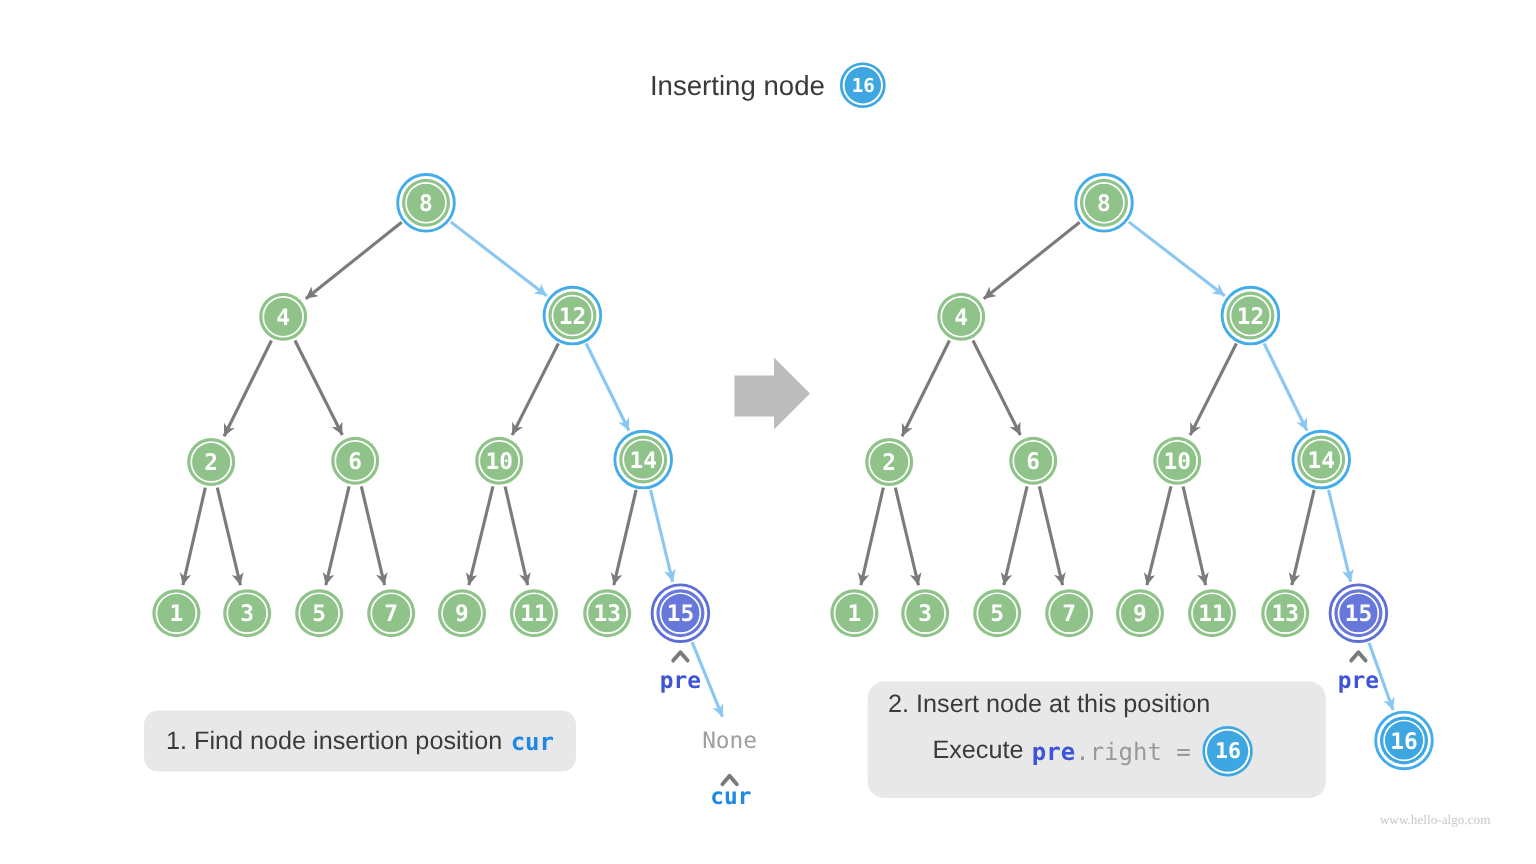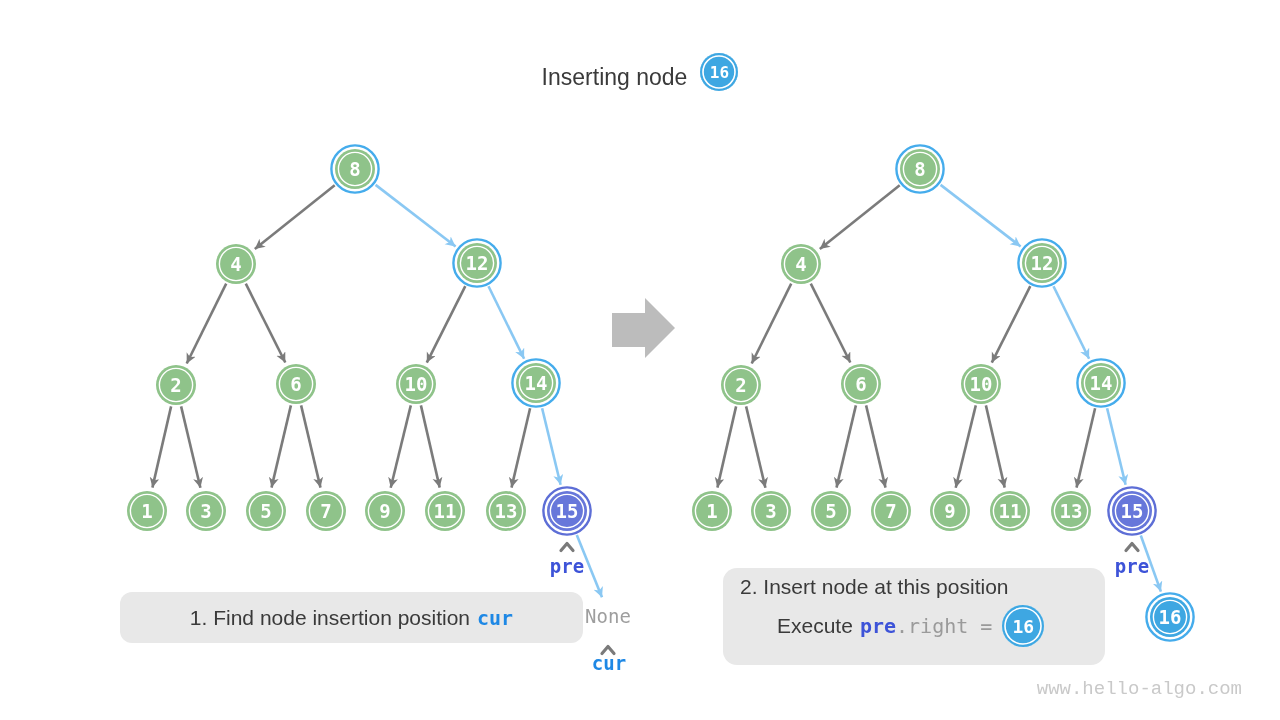--- a/index.html
+++ b/index.html
@@ -3,51 +3,51 @@
 <meta charset="utf-8">
 <style>
   html,body{margin:0;padding:0;background:#fff;}
   .page{
     position:relative;width:1280px;height:720px;overflow:hidden;background:#ffffff;
     font-family:"Liberation Sans",sans-serif;
   }
   .diagram-svg{position:absolute;left:0;top:0;width:1280px;height:720px;}
   .title{
     position:absolute;left:0;right:0;top:51px;height:40px;
-    display:flex;justify-content:center;align-items:flex-end;gap:13px;
+    display:flex;justify-content:center;align-items:center;gap:13px;
     font-size:23px;color:var(--text-dark);
   }
   .badge{
     display:inline-flex;align-items:center;justify-content:center;
     border-radius:50%;background:var(--node-blue);color:#fff;
     box-shadow:inset 0 0 0 2.2px var(--node-blue), inset 0 0 0 3.8px #ffffff;
     font-family:"DejaVu Sans Mono",monospace;font-weight:bold;
   }
   .badge-title{width:38px;height:38px;font-size:16px;}
   .badge-caption{width:42px;height:42px;font-size:18px;margin-left:10px;}
   .caption{
     position:absolute;background:var(--caption-bg);color:var(--text-dark);
   }
   .caption-left{
-    left:120px;top:592px;width:463px;height:51px;border-radius:12px;
+    left:120px;top:592px;width:360px;height:51px;border-radius:12px;
     display:flex;align-items:center;justify-content:center;font-size:21px;
   }
   .caption-right{
     left:723px;top:568px;width:382px;height:97px;border-radius:14px;
     box-sizing:border-box;padding-top:7px;font-size:21px;
   }
   .caption-right .line1{margin-left:17px;}
   .caption-right .line2{margin-left:54px;margin-top:6px;display:flex;align-items:center;}
   .code{font-family:"DejaVu Sans Mono",monospace;}
   .code-cur{color:var(--cur-blue);font-weight:bold;font-size:20px;margin-left:7px;}
   .code-pre{color:var(--pre-blue);font-weight:bold;font-size:20px;margin-left:7px;}
   .code-gray{color:var(--code-gray);font-size:20px;}
   .watermark{
     position:absolute;top:678px;right:38px;
-    font-family:Liberation Mono, monospace;font-size:19px;color:var(--watermark-col);
+    font-family:Liberation Serif, serif;font-size:11px;color:var(--watermark-col);
   }
 </style>
 </head>
 <body>
 
 <div class="page">
 
   <svg class="diagram-svg" id="diagram" viewBox="0 0 1280 720" xmlns="http://www.w3.org/2000/svg">
       <defs>
         <marker id="arr-gray" markerWidth="12" markerHeight="12" refX="10" refY="5" orient="auto" markerUnits="userSpaceOnUse">

